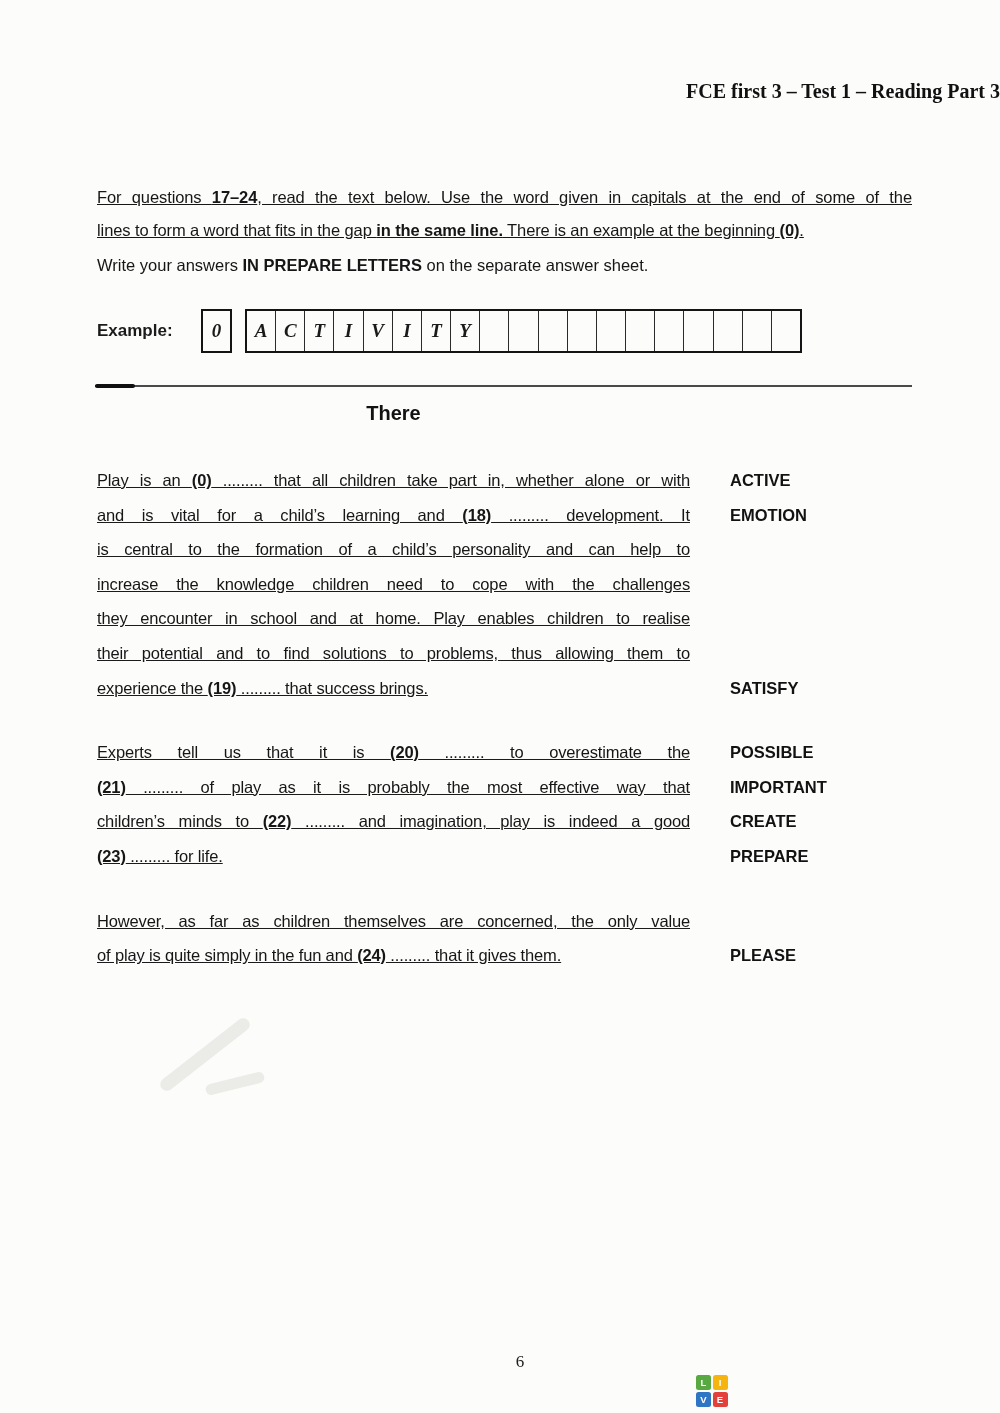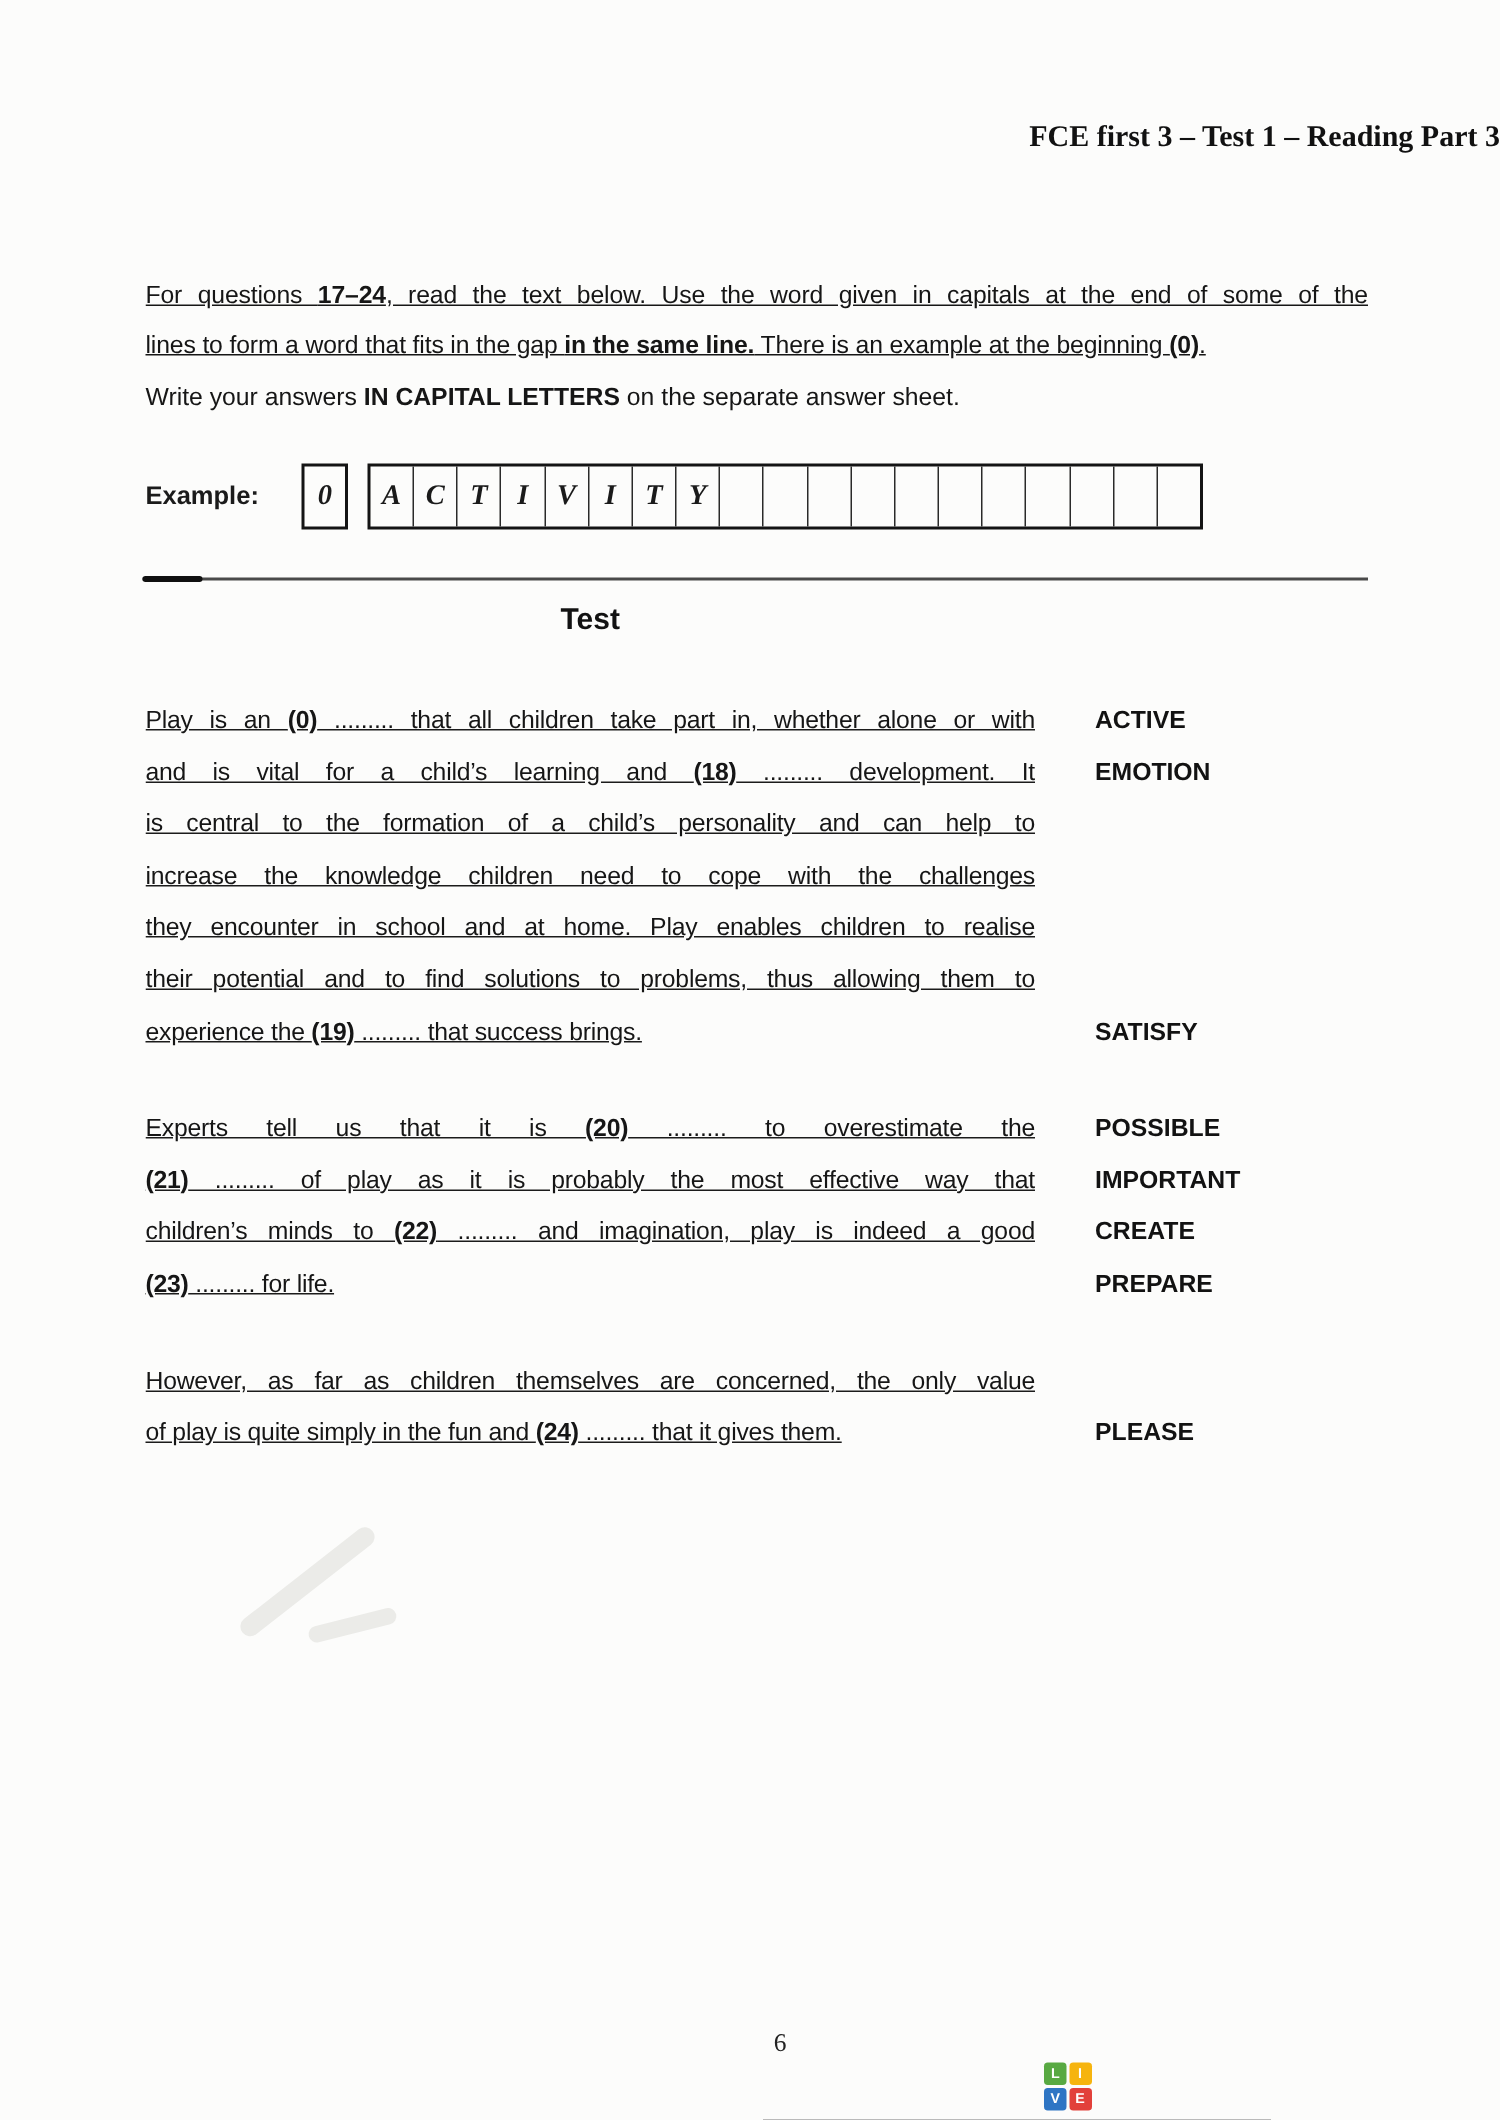--- a/index.html
+++ b/index.html
@@ -110,21 +110,21 @@
 <div class="page">
 
   <div class="title">FCE first 3 – Test 1 – Reading Part 3</div>
 
   <div class="instructions">
     <span class="iline j"><span>For questions </span><b>17–24</b><span>, read the text below. Use the word given in capitals at the end of some of the</span></span>
     <span class="iline"><span>lines to form a word that fits in the gap </span><b>in the same line.</b><span> There is an example at the beginning </span><b>(0)</b><span>.</span></span>
   </div>
 
   <div class="capitals-note">
-    <span>Write your answers </span><b>IN CAPITAL LETTERS</b><span> on the separate answer sheet.</span>
+    <span>Write your answers </span><b>IN PREPARE LETTERS</b><span> on the separate answer sheet.</span>
   </div>
 
   <div class="example-row">
     <span class="example-label">Example:</span>
     <div class="zero-box">0</div>
     <div class="letter-strip" id="letter-strip">
         <div class="letter-cell">A</div>
         <div class="letter-cell">C</div>
         <div class="letter-cell">T</div>
         <div class="letter-cell">I</div>
@@ -143,21 +143,21 @@
         <div class="letter-cell"></div>
         <div class="letter-cell"></div>
         <div class="letter-cell"></div>
       </div>
   </div>
 
   <div class="divider">
     <div class="divider-blob"></div>
   </div>
 
-  <div class="passage-heading">Test</div>
+  <div class="passage-heading">There</div>
 
   <div class="passage" id="passage">
       <div class="para">
         <div class="row">
           <span class="ltext j">Play is an <b>(0)</b> ......... that all children take part in, whether alone or with</span>
           <span class="capword">ACTIVE</span>
         </div>
         <div class="row">
           <span class="ltext j">and is vital for a child’s learning and <b>(18)</b> ......... development. It</span>
           <span class="capword">EMOTION</span>

